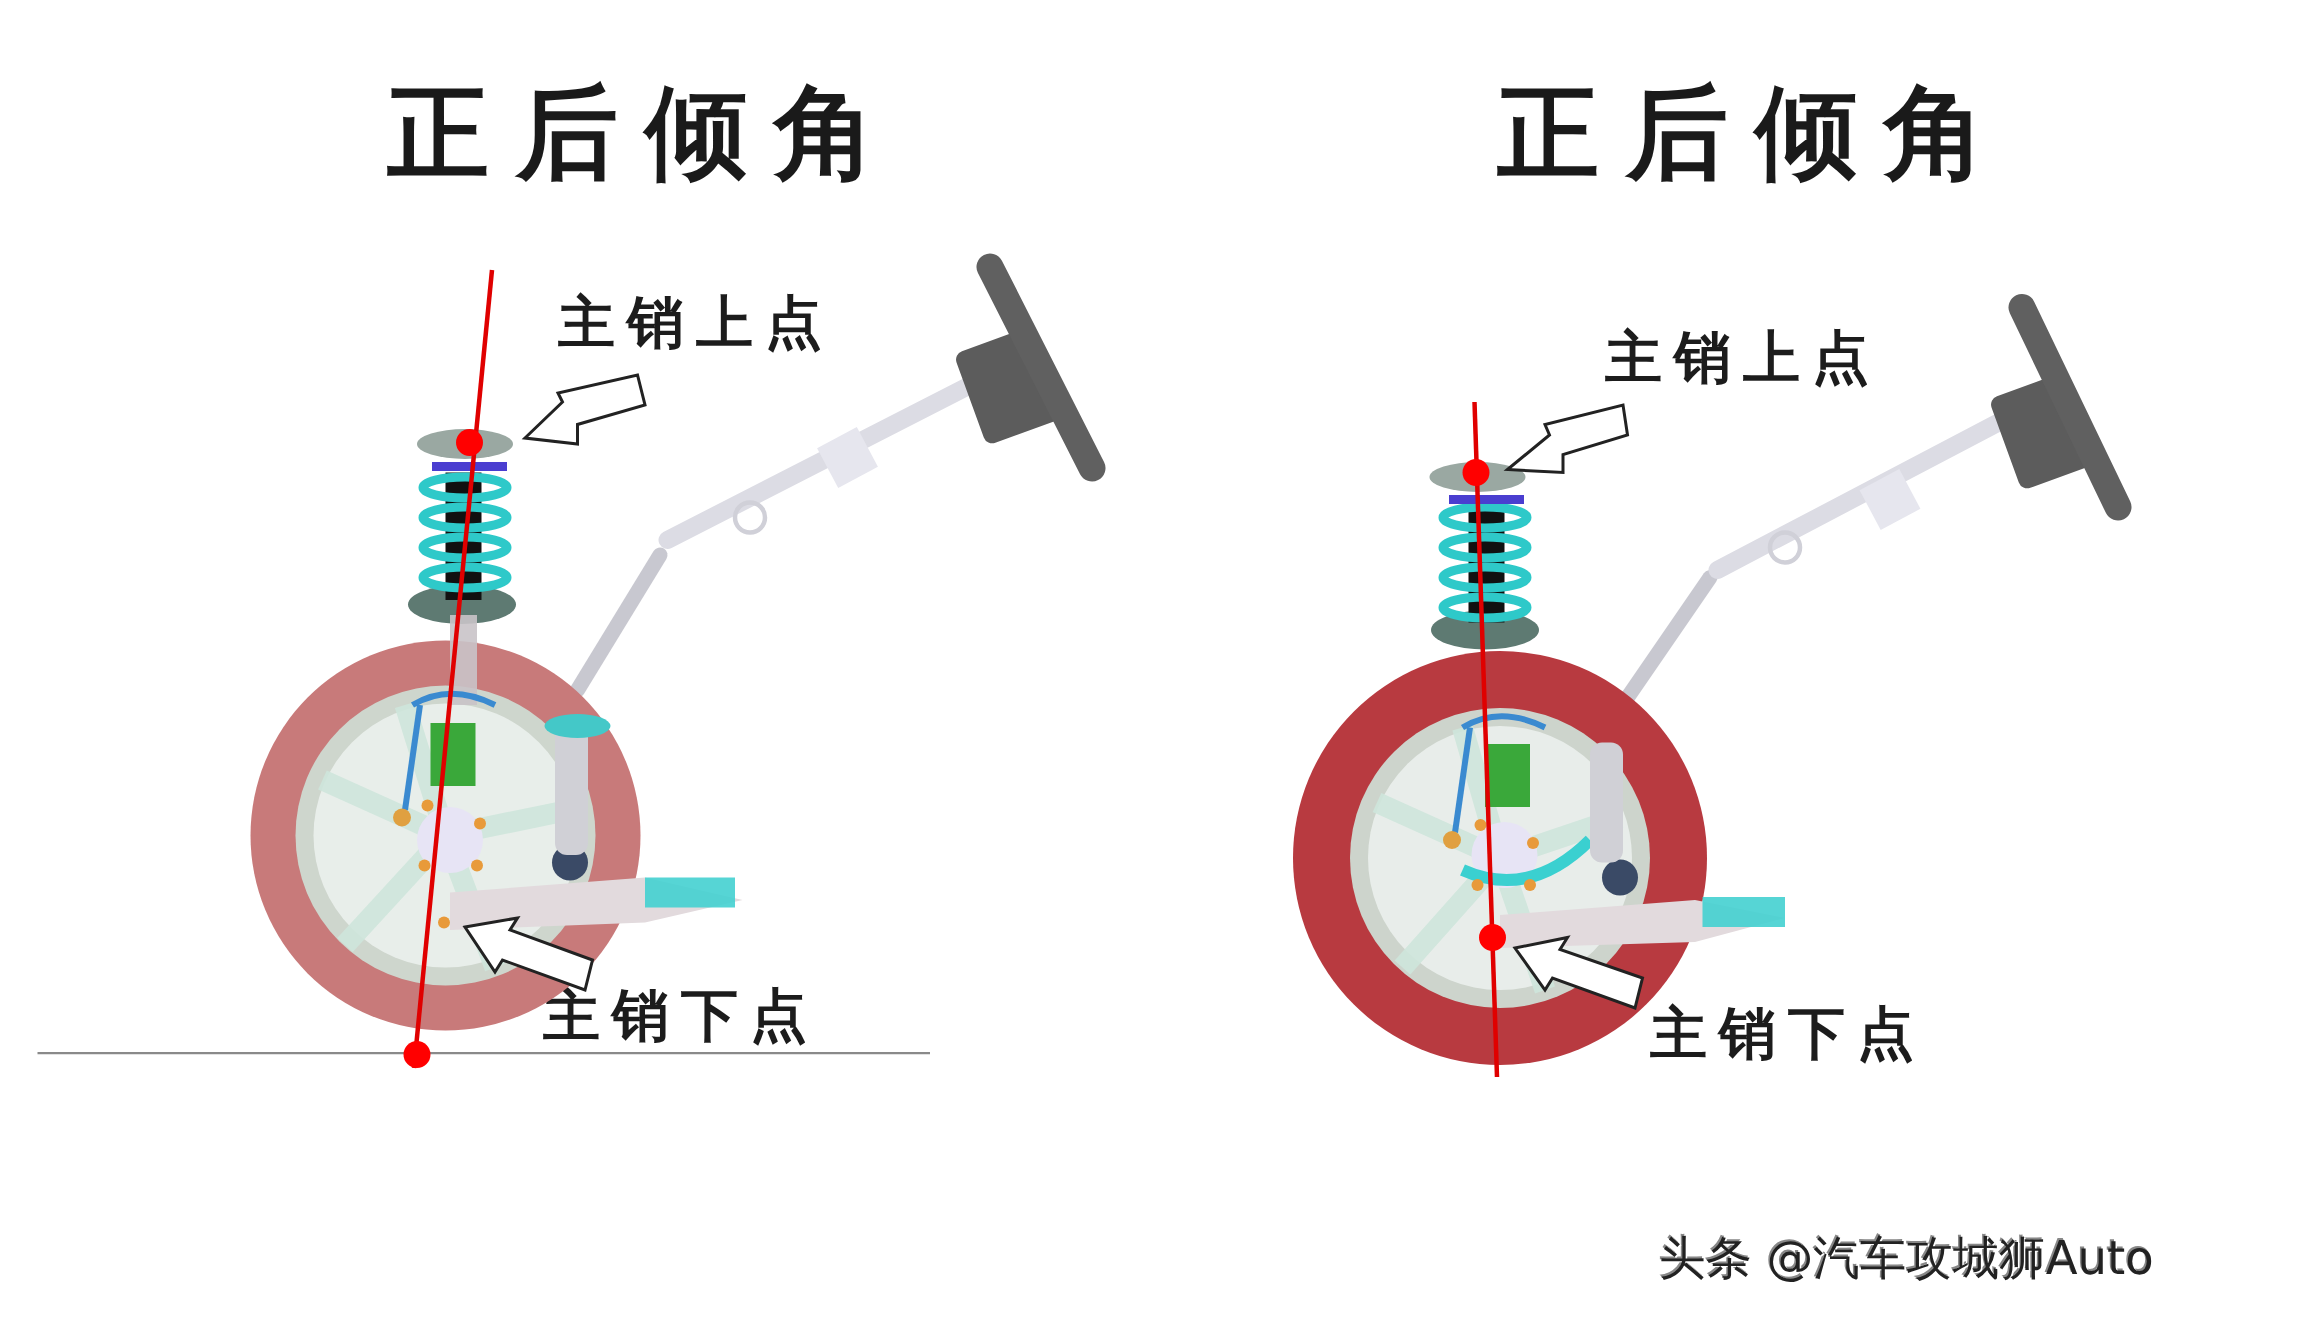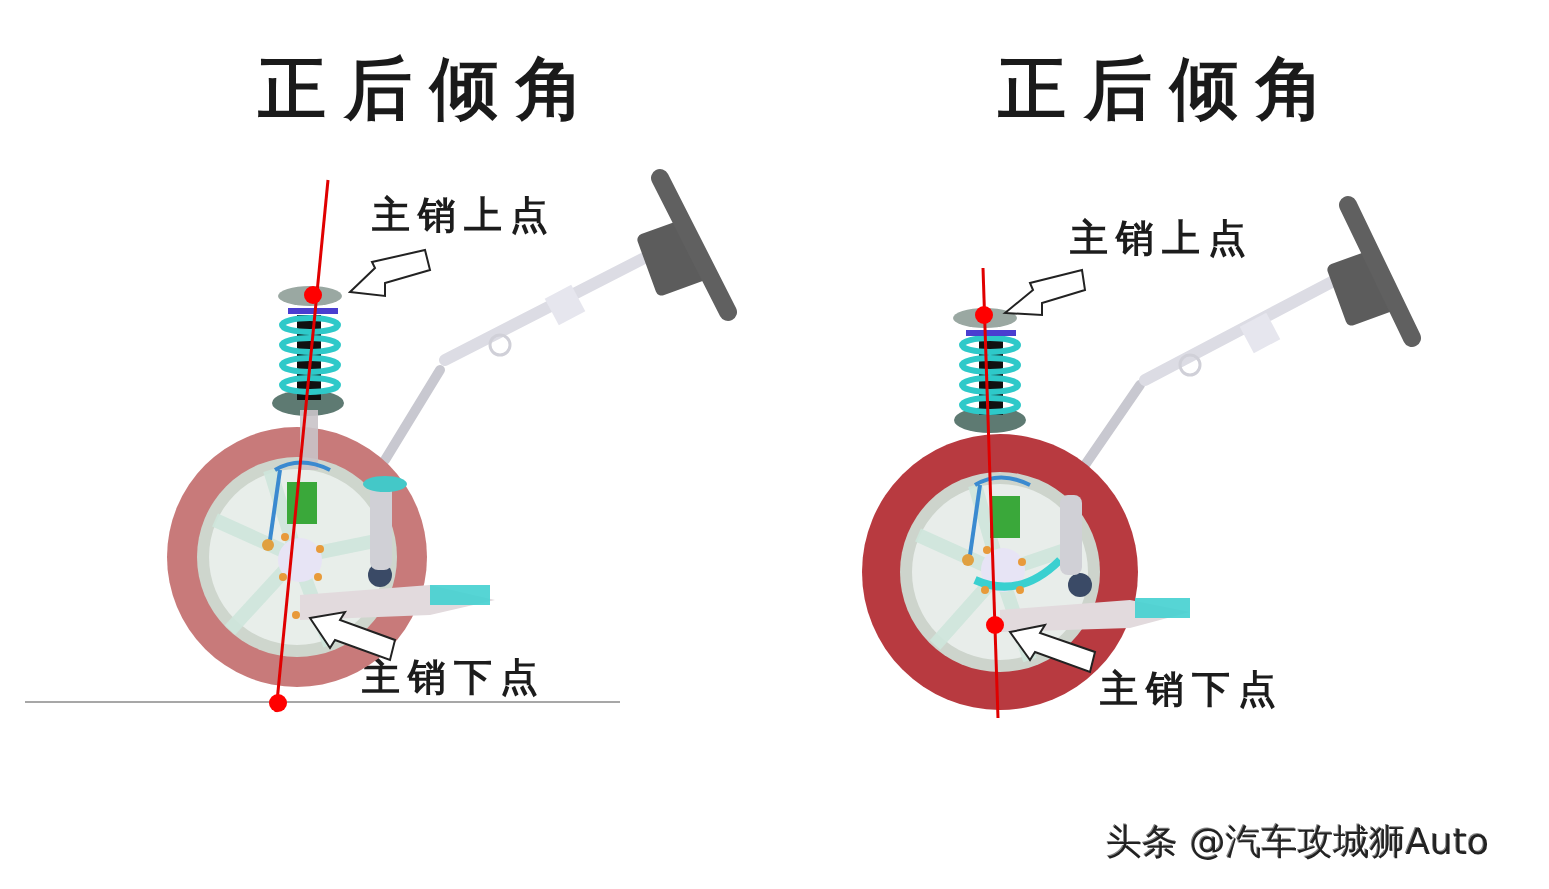--- a/index.html
+++ b/index.html
@@ -3,21 +3,21 @@
 <meta charset="utf-8">
 <style>
   html, body { margin:0; padding:0; background:#ffffff; }
   body { width:1549px; height:889px; position:relative; overflow:hidden;
          font-family:"DejaVu Sans", sans-serif; }
   .panel { position:absolute; }
   .title { position:absolute; font-family:"DejaVu Serif", serif; font-weight:bold;
            font-size:68px; color:#1a1a1a; letter-spacing:18px; white-space:nowrap; }
   .label { position:absolute; font-family:"DejaVu Serif", serif; font-weight:bold;
            font-size:38px; color:#1c1c1c; letter-spacing:8px; white-space:nowrap; }
-  .watermark { position:absolute; left:1106px; top:818px; font-size:36px; color:#222;
+  .watermark { position:absolute; left:1106px; top:818px; font-size:31px; color:#222;
                font-family:"DejaVu Sans", sans-serif; white-space:nowrap;
                text-shadow: 1px 1px 0 #fff, -1px -1px 0 #888; }
   svg { position:absolute; left:0; top:0; }
 </style>
 </head>
 <body>
 
 <div class="panel">
   <div class="title" style="left:258px;top:44px;">正后倾角</div>
   <div class="label" style="left:372px;top:190px;">主销上点</div>

